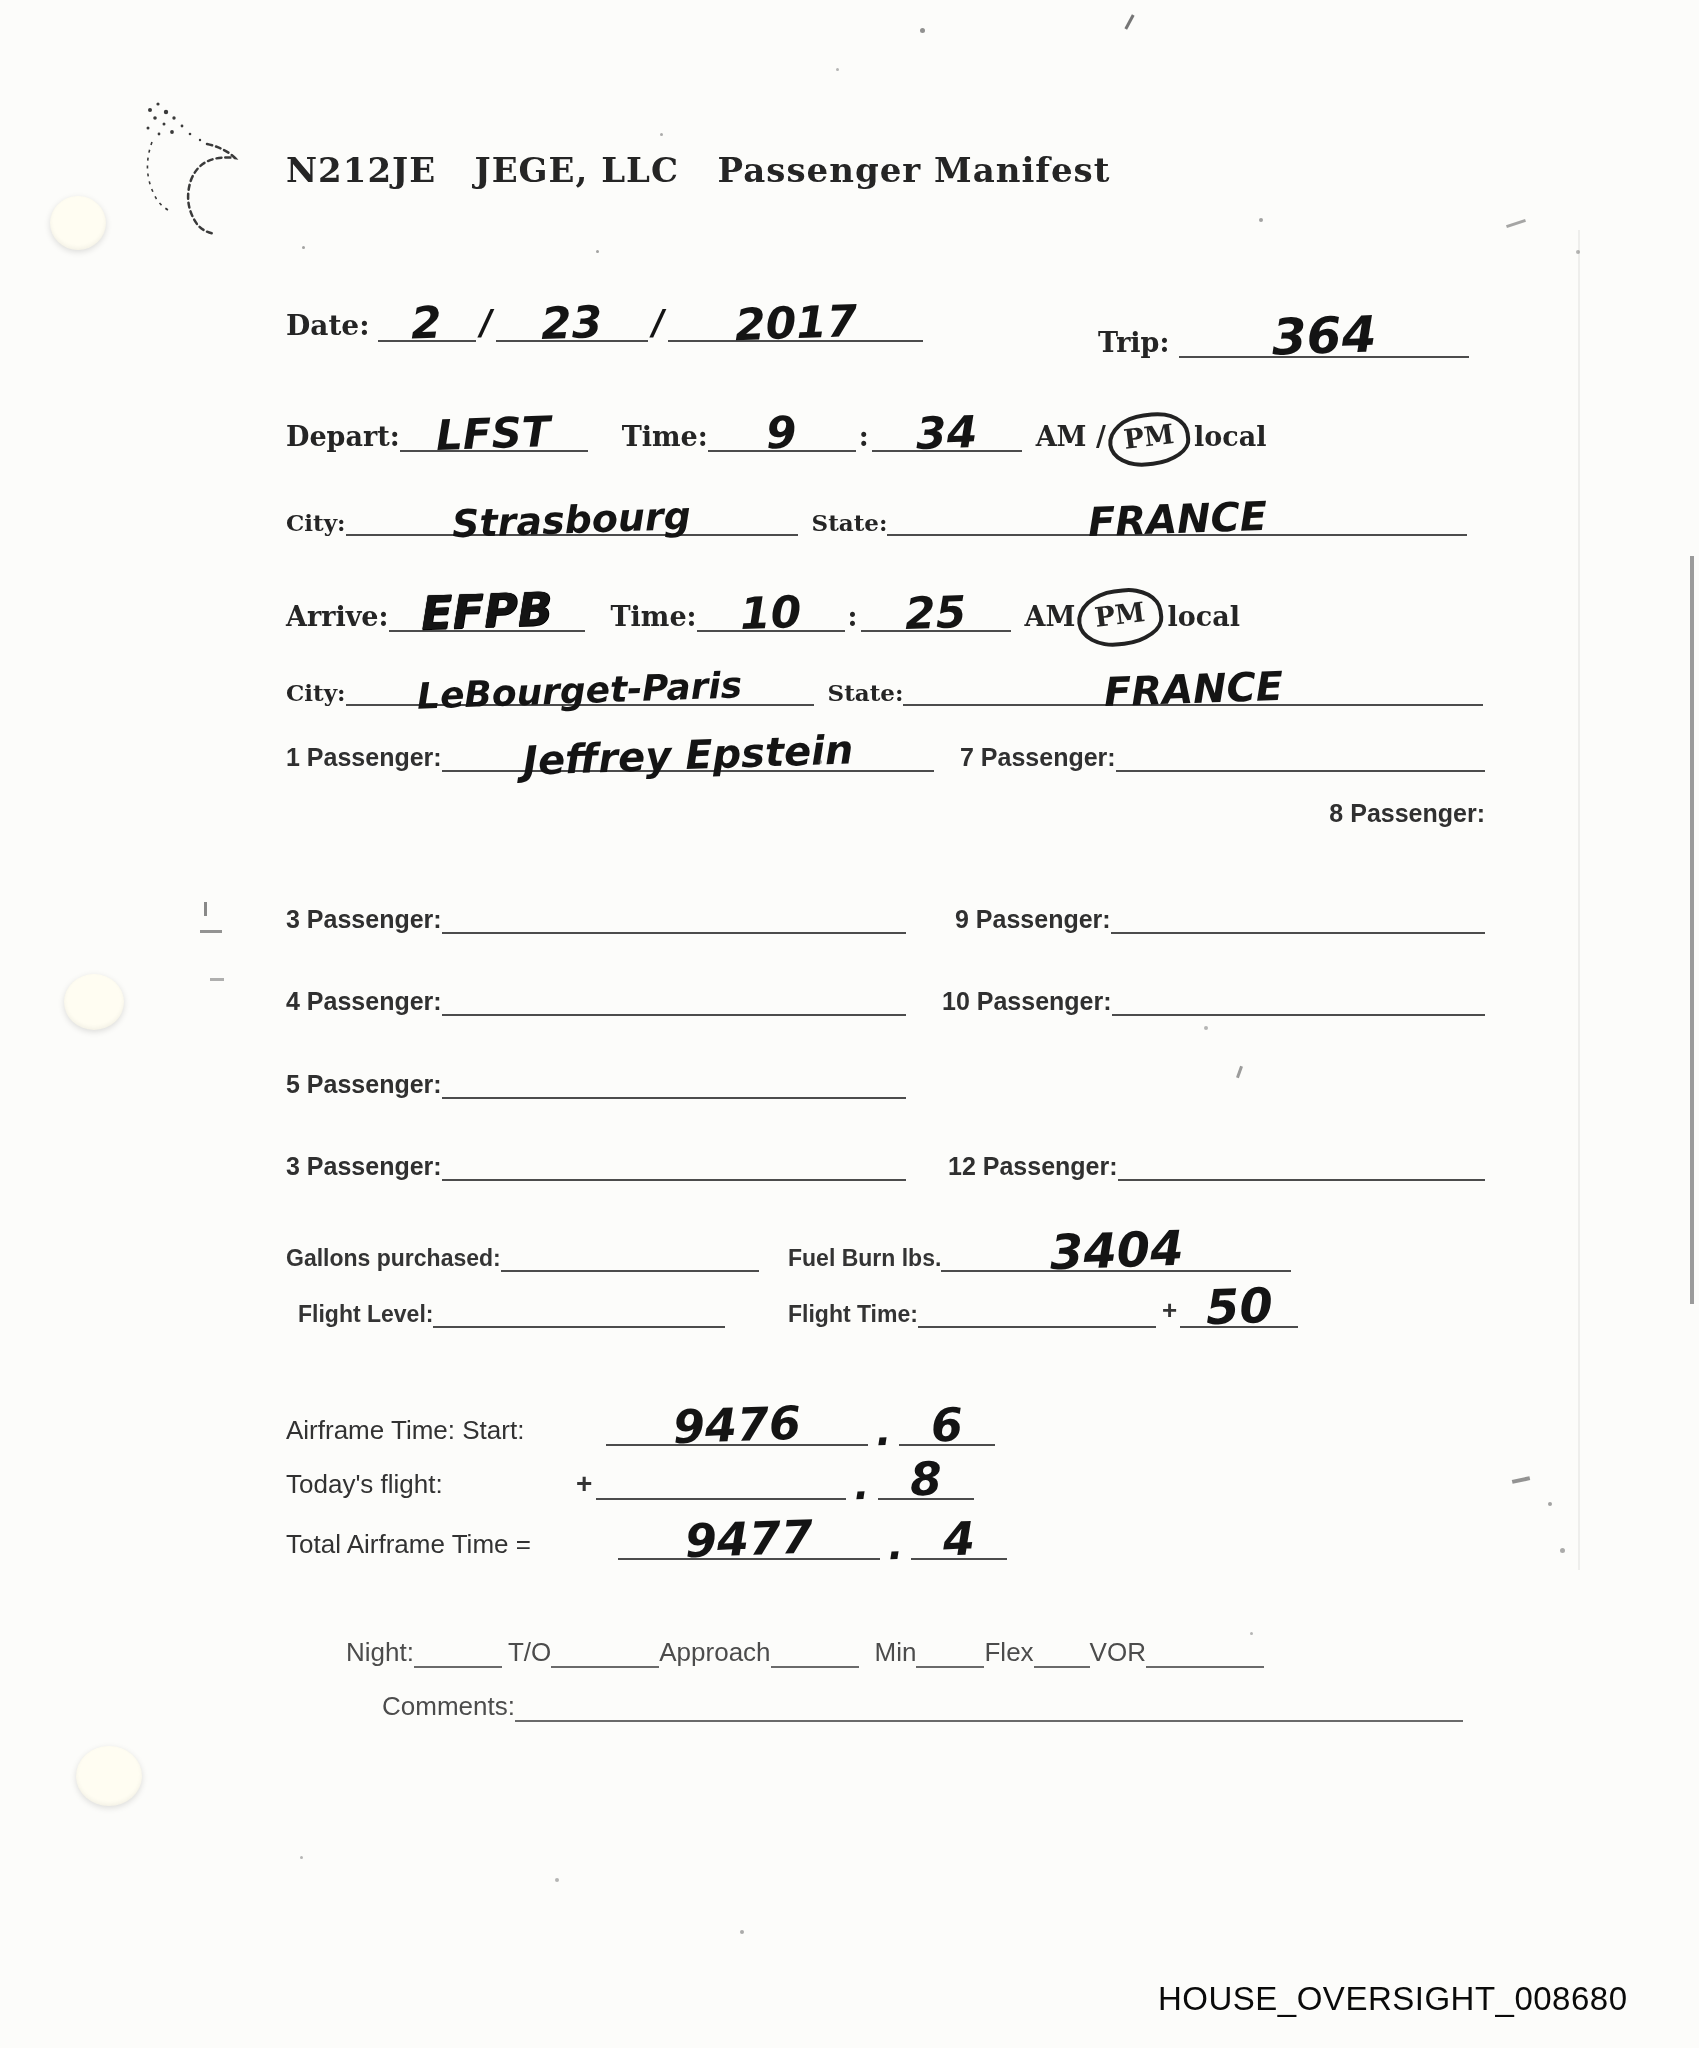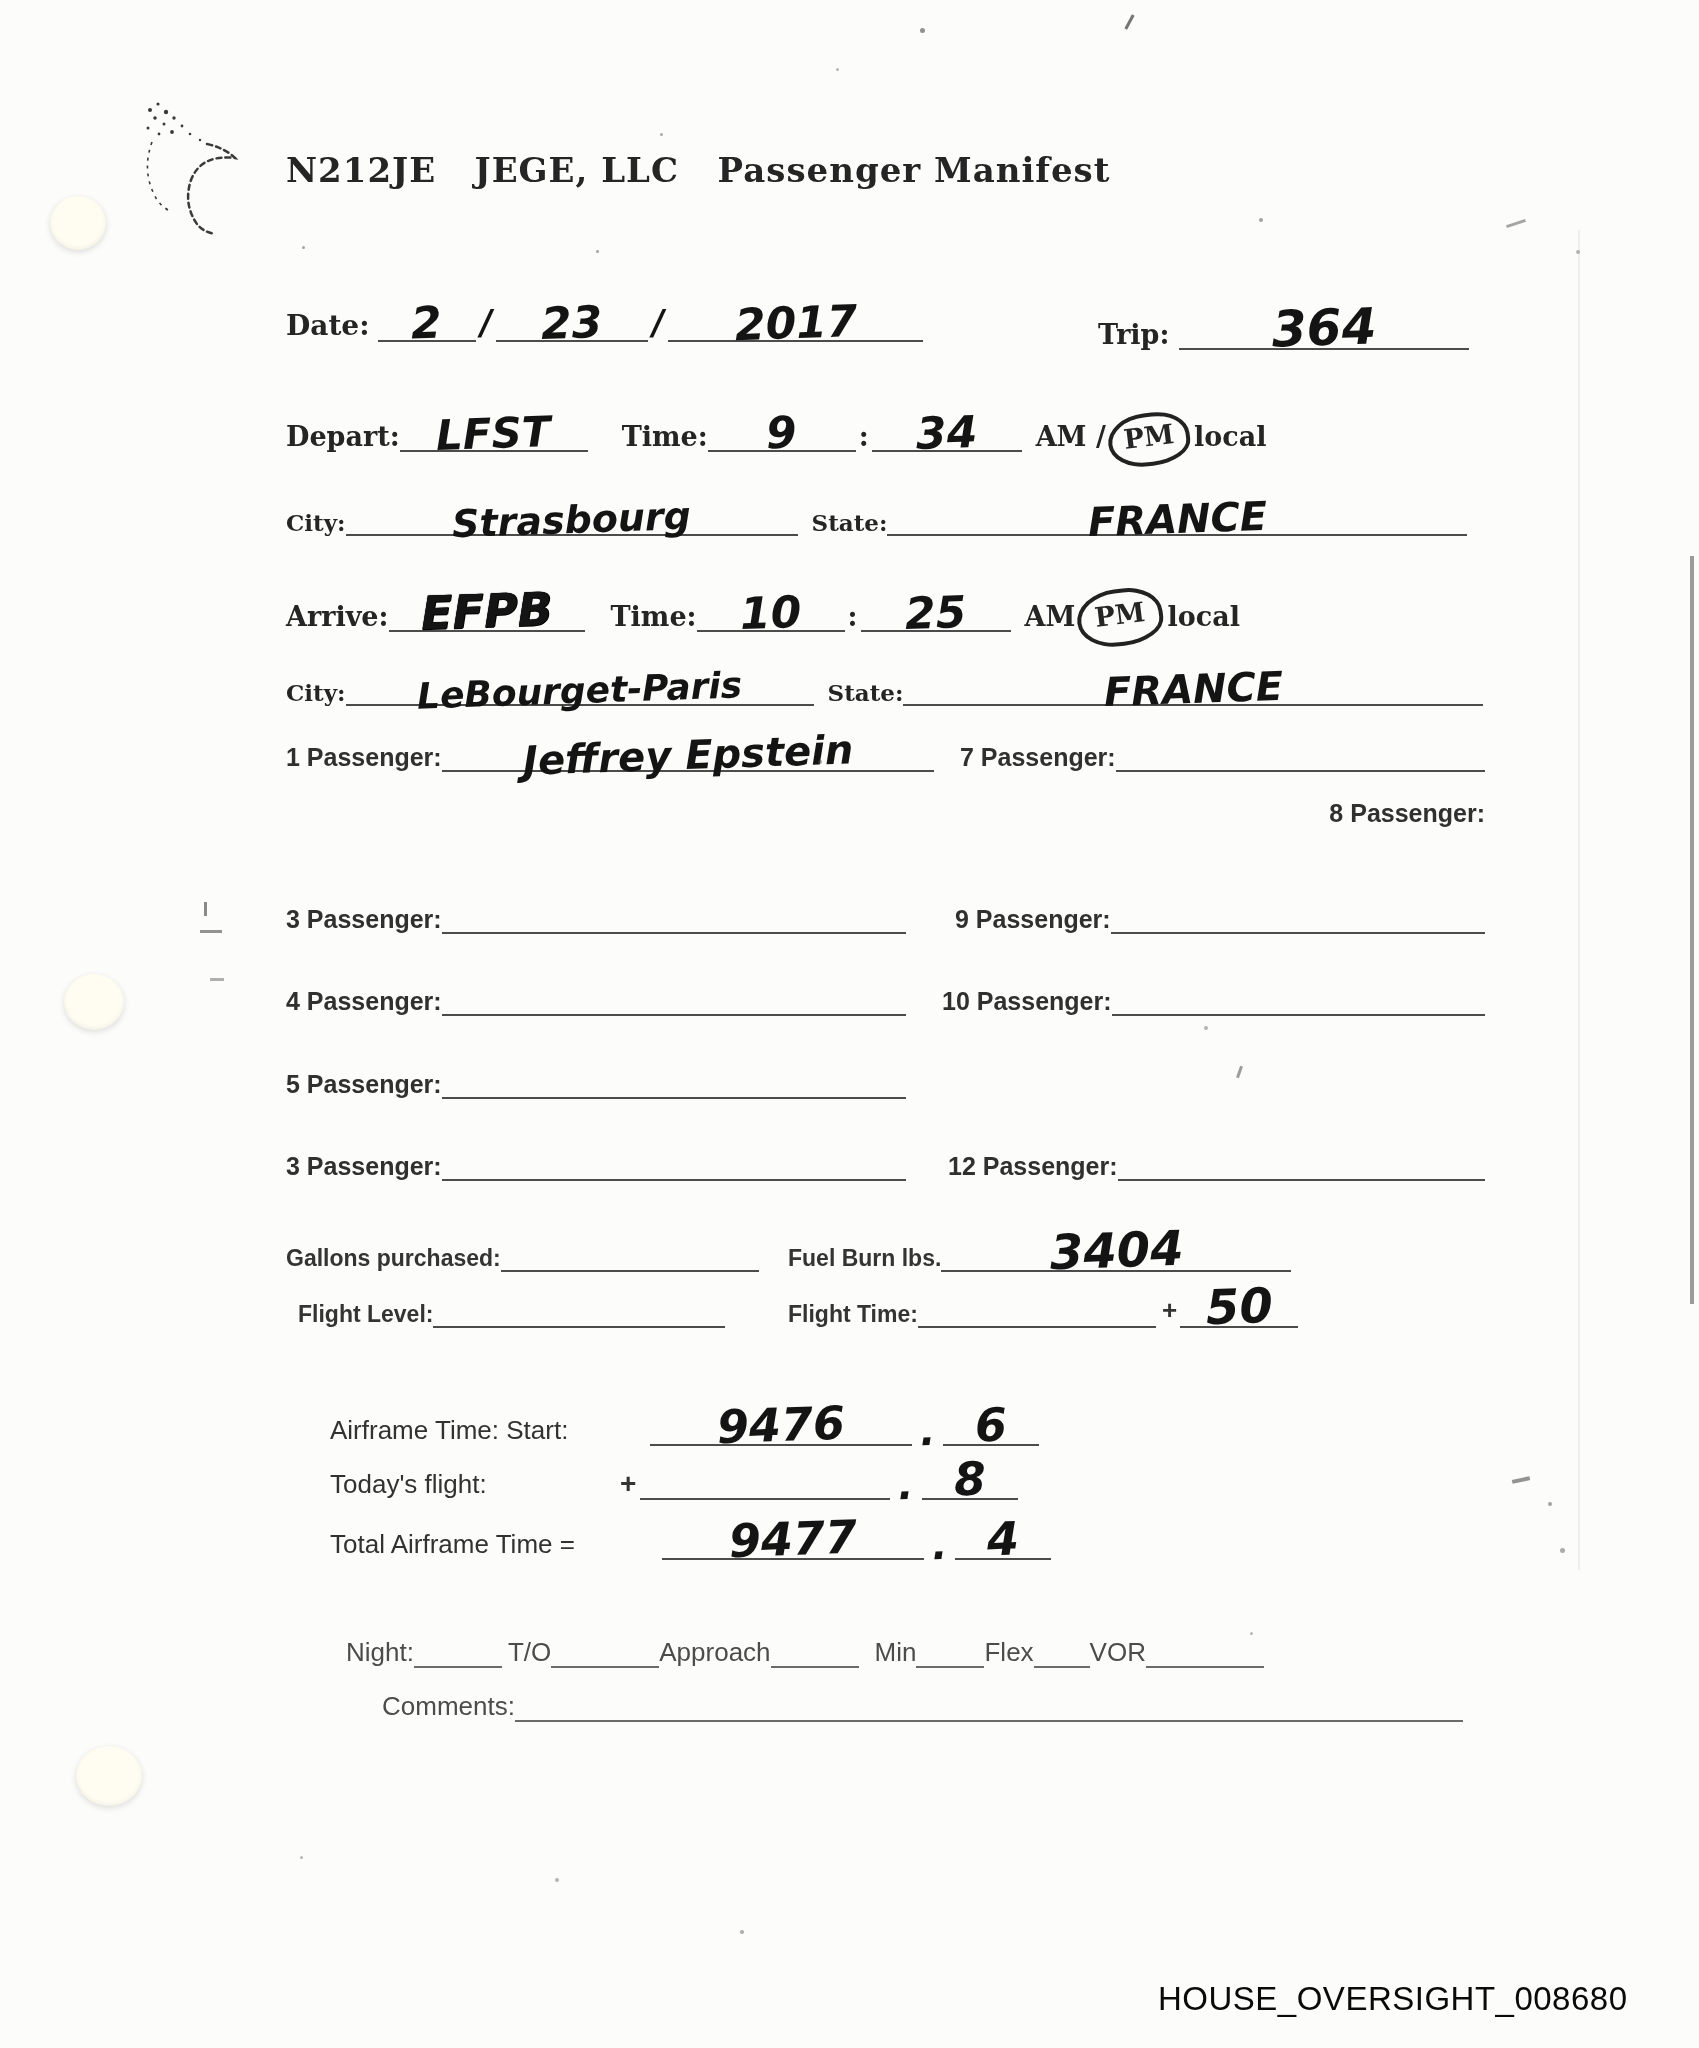--- a/index.html
+++ b/index.html
@@ -5,21 +5,21 @@
   html,body{margin:0;padding:0;background:#777;}
   .page{position:relative;width:1699px;height:2048px;margin:0 auto;background:#fcfcfa;
         font-family:"Liberation Sans",sans-serif;color:#2b2b2b;overflow:hidden;}
   .row{position:absolute;display:flex;align-items:flex-end;}
   
   .lb{font-family:"DejaVu Serif",serif;font-weight:700;color:#252525;white-space:nowrap;}
   
   .plb{font-family:"Liberation Sans",sans-serif;font-weight:700;font-size:25px;color:#303030;white-space:nowrap;}
   
   .flb{font-family:"Liberation Sans",sans-serif;font-weight:700;font-size:23px;color:#343434;white-space:nowrap;}
-  .alb{font-family:"Liberation Sans",sans-serif;font-weight:400;font-size:26px;color:#323232;white-space:nowrap;margin-left:44px;}
+  .alb{font-family:"Liberation Sans",sans-serif;font-weight:400;font-size:26px;color:#323232;white-space:nowrap;}
   .glb{font-family:"Liberation Sans",sans-serif;font-weight:400;font-size:26px;color:#4c4c4c;white-space:nowrap;}
   
   .seg{display:inline-flex;justify-content:center;align-items:flex-end;border-bottom:2px solid #4c4c4c;min-height:36px;}
   
   .hw{font-family:"DejaVu Sans",sans-serif;font-style:italic;font-weight:700;color:#141414;
       white-space:nowrap;line-height:0.95;transform:rotate(-2deg);margin-bottom:-4px;}
   .heavy{font-weight:700;text-shadow:0 0 1px #000,1px 0 0 #000,0 1px 0 #000;}
   
   .pmc{display:inline-block;border:4px solid #222;border-radius:50% 46% 52% 48%/55% 50% 45% 52%;
        padding:4px 12px 10px;transform:rotate(-7deg);margin:0 2px -14px 2px;}
@@ -74,21 +74,21 @@
       </span>
     <span class="hw" style="font-size:34px;margin:0 4px 4px;">/</span>
     <span class="seg" style="width:152px;">
         <span class="hw" style="font-size:44px;">23</span>
       </span>
     <span class="hw" style="font-size:34px;margin:0 4px 4px;">/</span>
     <span class="seg" style="width:255px;">
         <span class="hw" style="font-size:44px;">2017</span>
       </span>
   </div>
-  <div class="row" style="left:1098px;top:284px;height:66px;">
+  <div class="row" style="left:1098px;top:292px;height:66px;">
     <span class="lb" style="font-size:27px;">Trip:</span>
     <span class="seg" style="width:290px;margin-left:10px;">
         <span class="hw" style="font-size:50px;">364</span>
       </span>
   </div>
 
   <div class="row" style="left:286px;top:392px;height:60px;">
     <span class="lb" style="font-size:27px;">Depart:</span>
     <span class="seg" style="width:188px;">
         <span class="hw" style="font-size:42px;">LFST</span>

